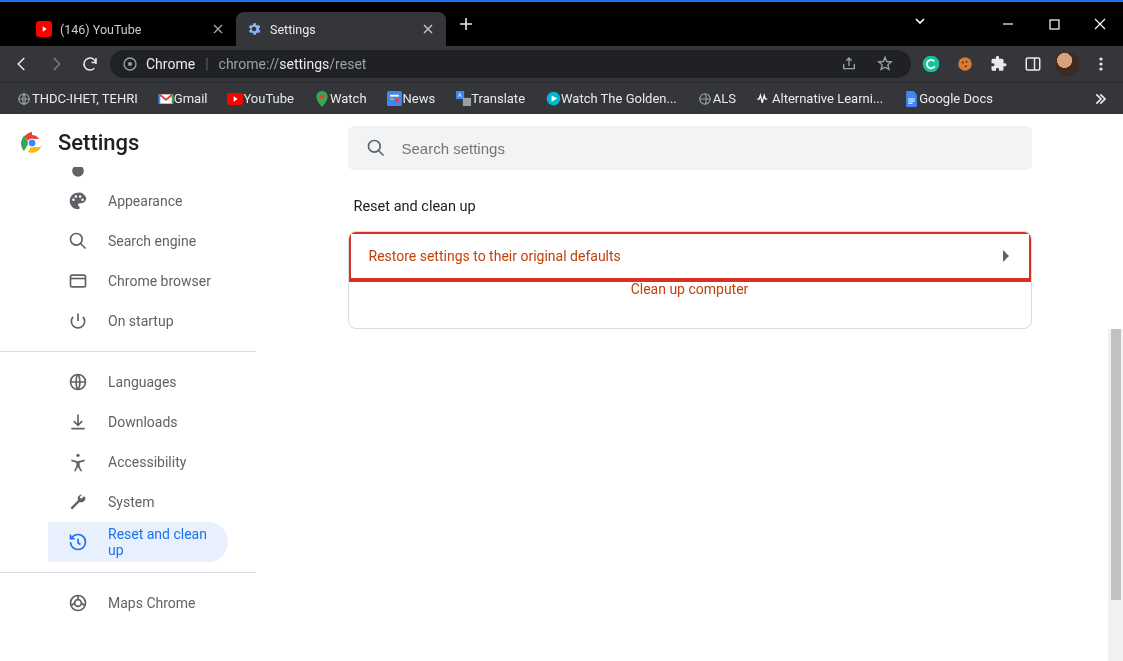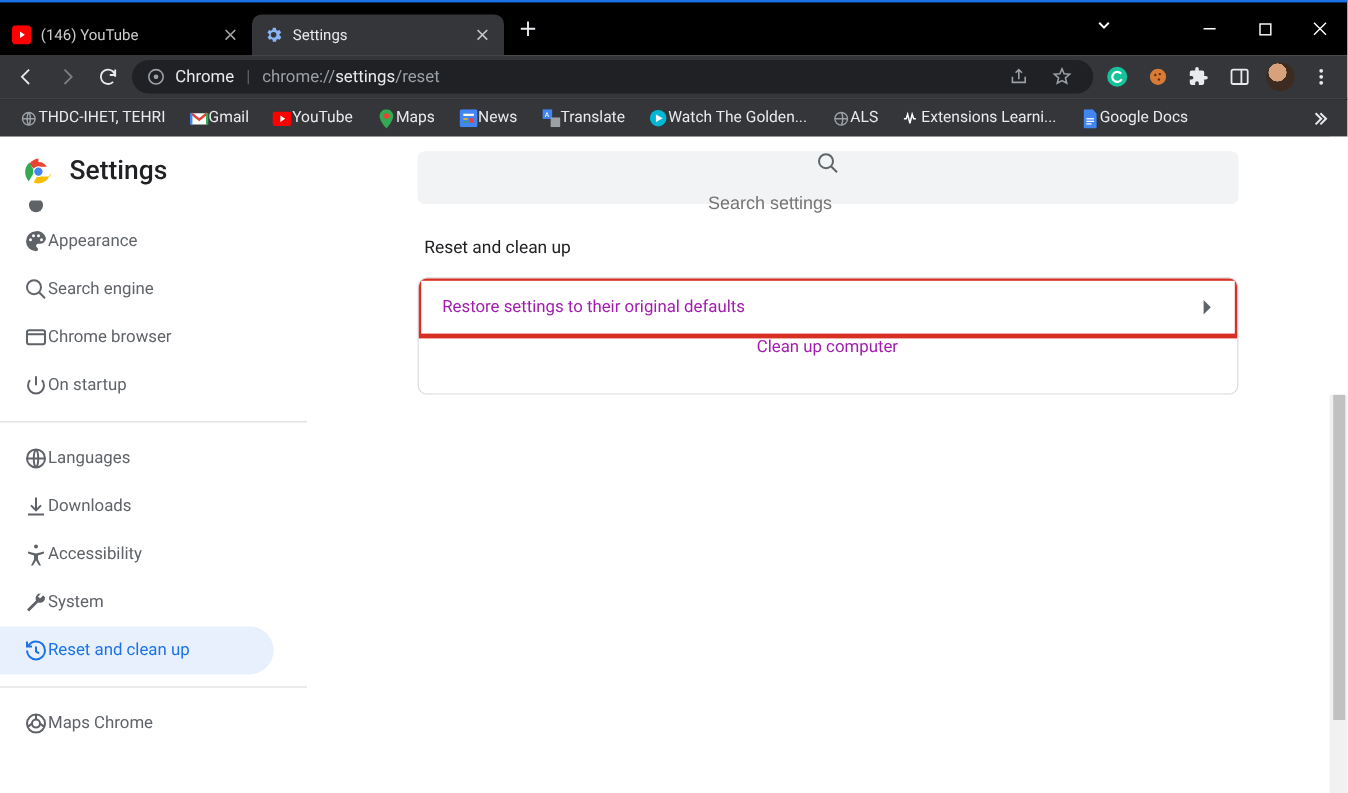--- a/index.html
+++ b/index.html
@@ -11,21 +11,21 @@
     --chrome-light-txt:#e8eaed;
     --settings-blue:#1a73e8;
     --settings-grey:#5f6368;
     --settings-light:#f1f3f4;
     --card-border:#dadce0;
   }
   *{box-sizing:border-box;}
   html,body{margin:0;padding:0;width:1123px;height:661px;font-family:"Segoe UI",Roboto,Arial,sans-serif;overflow:hidden;background:#fff;}
   
   .titlebar{height:46px;background:var(--chrome-black);display:flex;align-items:flex-end;position:relative;border-top:2px solid #1a73e8;}
-  .tabs{display:flex;align-items:flex-end;height:100%;padding-left:0;}
+  .tabs{display:flex;align-items:flex-end;height:100%;padding-left:26px;}
   .tab{display:flex;align-items:center;gap:8px;height:34px;padding:0 10px;min-width:210px;max-width:230px;border-radius:8px 8px 0 0;font-size:12.5px;position:relative;color:#e8eaed;}
   .tab.inactive{background:var(--chrome-black);color:#ccc;}
   .tab.active{background:var(--chrome-tab-active);}
   .tab-close{margin-left:auto;width:16px;height:16px;display:flex;align-items:center;justify-content:center;opacity:.8;}
   .tab-title{white-space:nowrap;overflow:hidden;text-overflow:ellipsis;flex:1;}
   .newtab{width:28px;height:28px;color:#e8eaed;display:flex;align-items:center;justify-content:center;margin-left:6px;align-self:center;}
   .winctrls{position:absolute;right:0;top:0;height:100%;display:flex;align-items:center;gap:0;}
   .winbtn{width:46px;height:32px;display:flex;align-items:center;justify-content:center;color:#fff;}
   .chev{position:absolute;right:196px;top:12px;color:#fff;}
   
@@ -42,34 +42,34 @@
   .bk-ico{width:16px;height:16px;display:flex;align-items:center;justify-content:center;}
   .bk-more{margin-left:auto;}
   
   .content{height:calc(661px - 46px - 36px - 32px);display:flex;background:#fff;}
   .side{width:256px;border-right:0;background:#fff;padding-top:12px;display:flex;flex-direction:column;overflow:hidden;}
   .side-head{display:flex;align-items:center;gap:14px;padding:4px 20px 0px 20px;}
   .chrome-logo{width:24px;height:24px;}
   .side-title{font-size:22px;color:#202124;font-weight:500;}
   .nav{margin-top:18px;display:flex;flex-direction:column;}
   .divider{height:1px;background:var(--card-border);margin:10px 0;}
-  .nav-item{display:flex;align-items:center;padding:0 20px;height:40px;font-size:14px;color:var(--settings-grey);cursor:pointer;}
+  .nav-item{display:flex;align-items:center;gap:20px;padding:0 20px;height:40px;font-size:14px;color:var(--settings-grey);cursor:pointer;margin-left:48px;}
   .nav-item .icn{width:20px;height:20px;display:flex;align-items:center;justify-content:center;color:var(--settings-grey);}
   .nav-item.selected{background:#e8f0fe;color:var(--settings-blue);border-radius:0 20px 20px 0;margin-right:28px;}
   .nav-item.selected .icn{color:var(--settings-blue);}
   .nav-item.truncated{height:14px;overflow:hidden;align-items:flex-end;padding-bottom:0;margin-top:-6px;}
   .main{flex:1;position:relative;background:#fff;overflow:auto;}
   .scroll-track{position:absolute;right:0;top:0;width:15px;height:100%;background:#f1f1f1;}
   .scroll-thumb{position:absolute;right:2px;top:6px;width:10px;height:480px;background:#c1c1c1;border-radius:0;}
   .main-inner{max-width:700px;margin:0 auto;padding:16px 0 0 0;}
-  .search{height:44px;background:var(--settings-light);border-radius:6px;display:flex;align-items:center;gap:14px;padding:0 18px;margin: -4px 8px 28px 8px; flex-direction: column;}
+  .search{height:44px;background:var(--settings-light);border-radius:6px;display:flex;align-items:center;gap:14px;padding:0 18px;margin: -4px 8px 28px 8px;}
   .search input{border:none;background:transparent;outline:none;font-size:15px;color:#202124;flex:1;}
   .sect-title{font-size:14.5px;color:#202124;margin:8px 0 16px 14px;}
   .card{border:1px solid var(--card-border);border-radius:8px;overflow:hidden;margin:0 8px;}
-  .row{display:flex;align-items:center;justify-content:space-between;padding:0 20px;height:48px;font-size:14px;color:#a21caf;gap:36px;}
+  .row{display:flex;align-items:center;justify-content:space-between;padding:0 20px;height:48px;font-size:14px;color:#c2410c;gap:36px;}
   .row + .row{border-top:1px solid var(--card-border);flex-direction:column;}
   .row.highlight{outline:4px solid #d93025;outline-offset:-2px;position:relative;z-index:1;}
   .arrow{color:#5f6368;}
   .open-ext{margin-left:8px;}
   
   svg{display:block;}
   
   .mainwrap{flex:1;position:relative;}
 </style>
 </head>
@@ -239,21 +239,21 @@
       </span>
       <span>YouTube</span>
     </div>
   <div class="bk">
       <span class="bk-ico">
         <svg width="14" height="16" viewBox="0 0 24 28">
           <path d="M12 0C6 0 2 5 2 10c0 8 10 18 10 18s10-10 10-18C22 5 18 0 12 0z" fill="#34a853"></path>
           <circle cx="12" cy="10" r="4" fill="#ea4335"></circle>
         </svg>
       </span>
-      <span>Maps</span>
+      <span>Watch</span>
     </div>
   <div class="bk">
       <span class="bk-ico">
         <svg width="15" height="15" viewBox="0 0 24 24">
           <rect width="24" height="24" rx="3" fill="#4285f4"></rect>
           <rect x="5" y="6" width="14" height="3" fill="#fff"></rect>
           <rect x="5" y="12" width="6" height="2" fill="#fbbc04"></rect>
           <rect x="5" y="16" width="6" height="2" fill="#34a853"></rect>
           <rect x="13" y="12" width="6" height="6" fill="#ea4335"></rect>
         </svg>
@@ -287,21 +287,21 @@
         </svg>
       </span>
       <span>ALS</span>
     </div>
   <div class="bk">
       <span class="bk-ico">
         <svg width="15" height="12" viewBox="0 0 24 18" stroke="#fff" stroke-width="2" fill="none">
           <path d="M2 9h3l2-6 3 12 3-12 2 6h3"></path>
         </svg>
       </span>
-      <span>Extensions Learni...</span>
+      <span>Alternative Learni...</span>
     </div>
   <div class="bk">
       <span class="bk-ico">
         <svg width="13" height="16" viewBox="0 0 24 30">
           <path d="M4 0h12l6 7v21a2 2 0 01-2 2H4a2 2 0 01-2-2V2a2 2 0 012-2z" fill="#4285f4"></path>
           <rect x="6" y="14" width="12" height="2" fill="#fff"></rect>
           <rect x="6" y="18" width="12" height="2" fill="#fff"></rect>
           <rect x="6" y="22" width="8" height="2" fill="#fff"></rect>
         </svg>
       </span>

